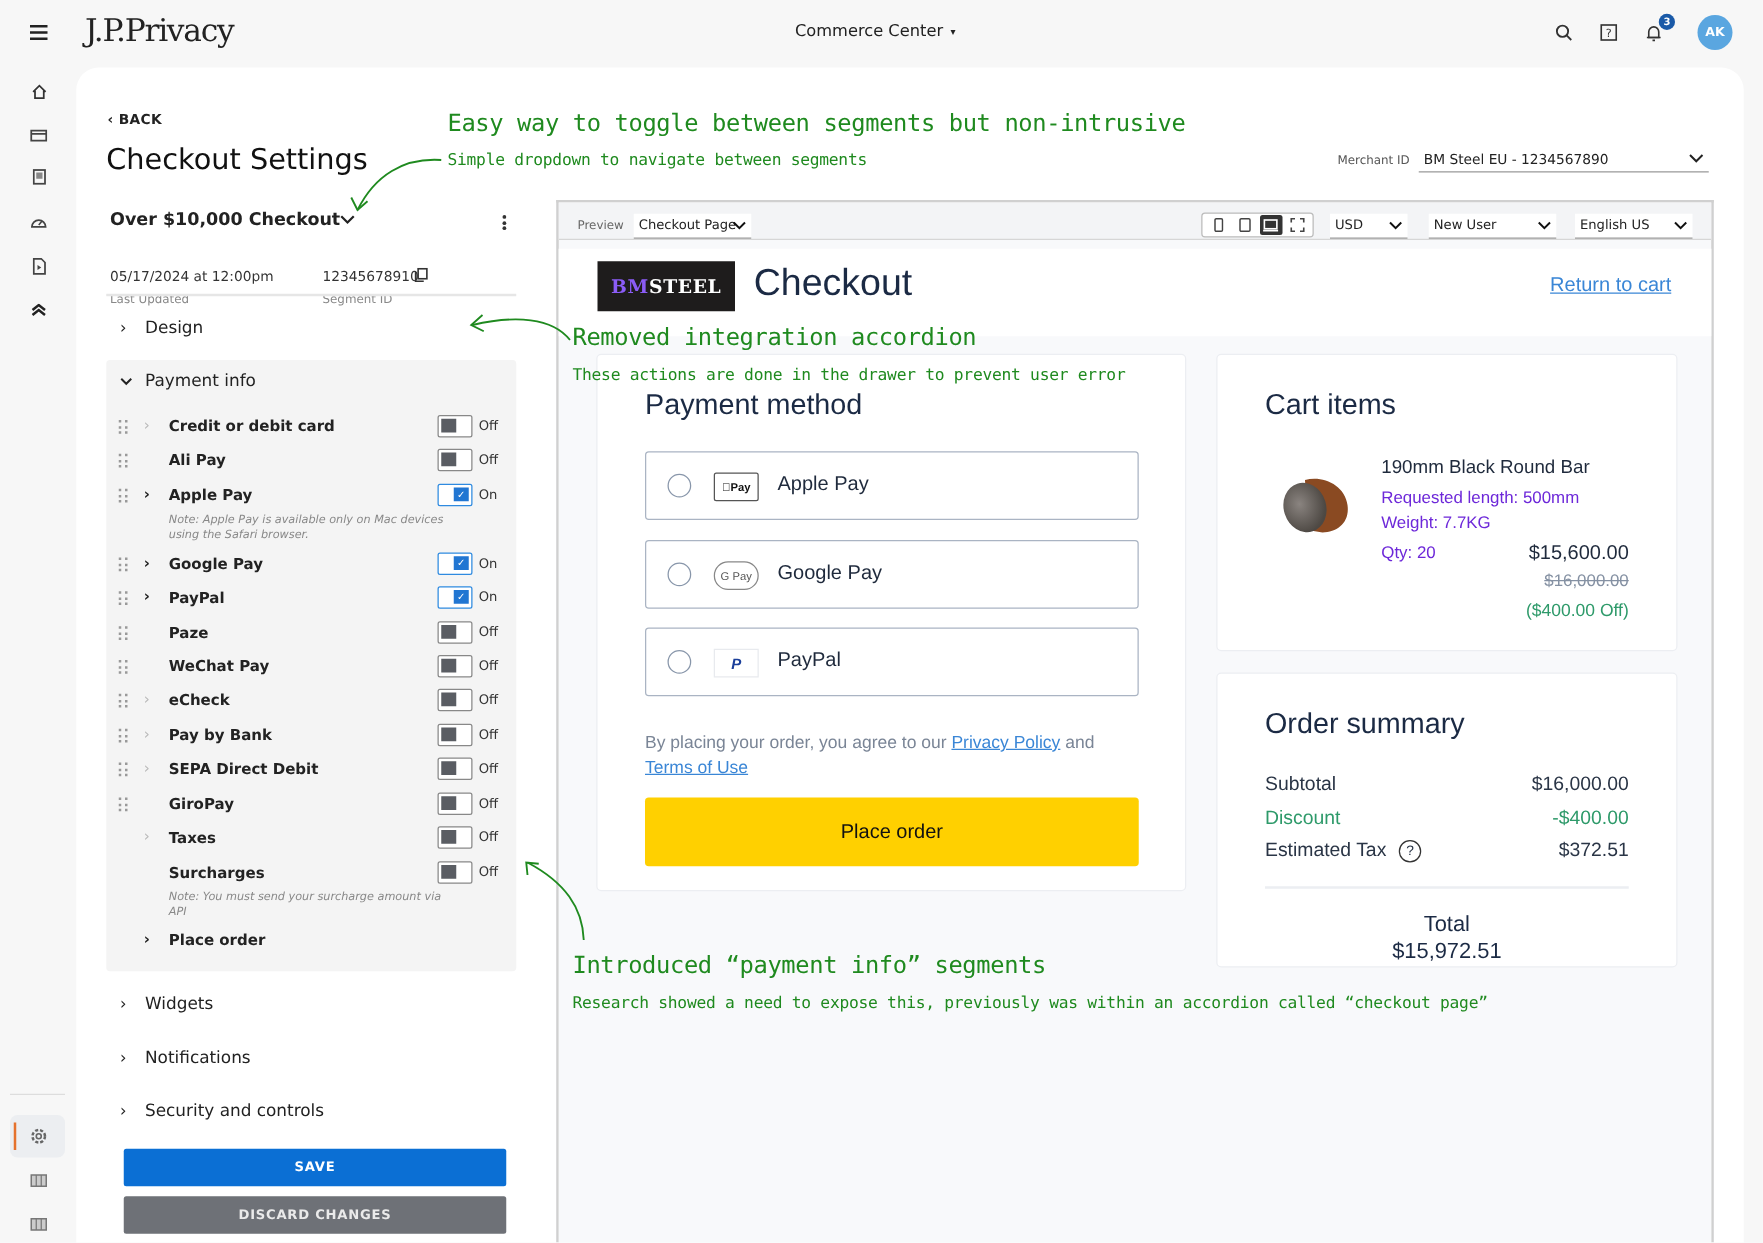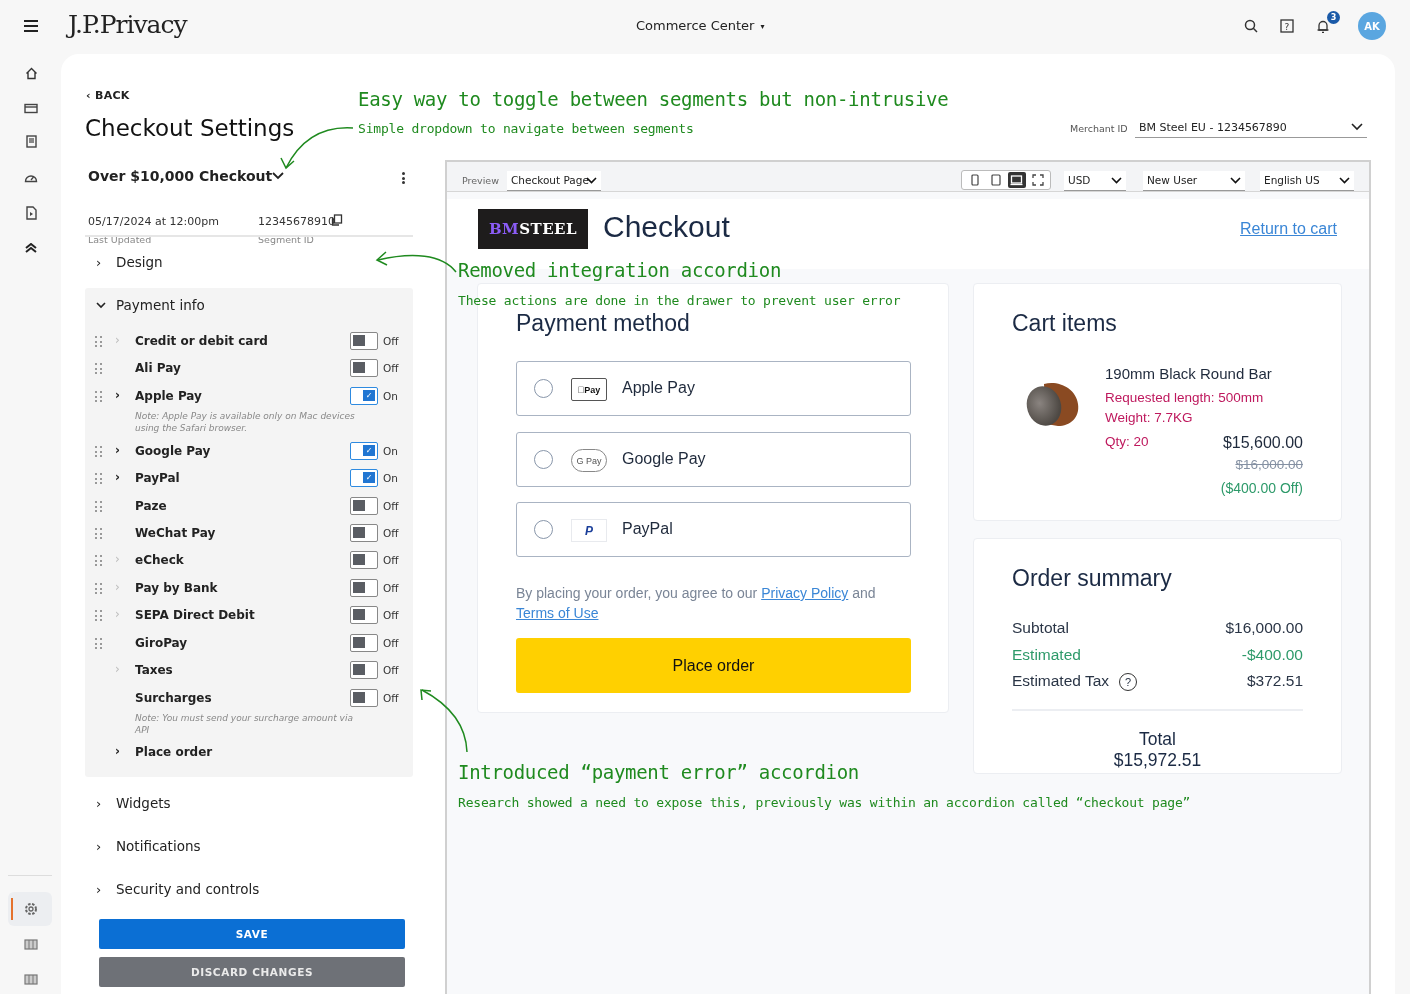--- a/index.html
+++ b/index.html
@@ -96,21 +96,21 @@
   .pm-name { position: absolute; left: 105px; top: 17px; font-family: "Liberation Sans", sans-serif; font-size: 16px; color: #1f2a3c; }
   .terms { position: absolute; left: 38px; top: 299px; width: 400px; font-family: "Liberation Sans", sans-serif; font-size: 14px; color: #7a8596; line-height: 20px; }
   .terms a { color: #3a86d6; text-decoration: underline; cursor:pointer; }
   .place-order { position: absolute; left: 38px; top: 354px; width: 395px; height: 55px; background: #ffd000; border-radius: 3px; font-family: "Liberation Sans", sans-serif; font-size: 16px; color: #111; display:flex; align-items:center; justify-content:center; cursor:pointer; }
 
   .cart-card { position: absolute; left: 526px; top: 84px; width: 369px; height: 238px; background: #fff; border: 1px solid #eceef2; border-radius: 4px; }
   .sum-card { position: absolute; left: 526px; top: 339px; width: 369px; height: 236px; background: #fff; border: 1px solid #eceef2; border-radius: 4px; }
   .card-title { position: absolute; left: 38px; top: 26px; font-family: "Liberation Sans", sans-serif; font-size: 23px; color: #1b2a44; }
   .product-img { position: absolute; left: 44px; top: 90px; width: 68px; height: 60px; }
   .prod-name { position: absolute; left: 131px; top: 81px; font-family: "Liberation Sans", sans-serif; font-size: 15px; color: #1f2a3c; }
-  .prod-meta { position: absolute; left: 131px; font-family: "Liberation Sans", sans-serif; font-size: 13.5px; color: #be185d; }
+  .prod-meta { position: absolute; left: 131px; font-family: "Liberation Sans", sans-serif; font-size: 13.5px; color: #6d28d9; }
   .prod-price { position: absolute; right: 38px; top: 150px; font-family: "Liberation Sans", sans-serif; font-size: 16px; color: #1f2a3c; }
   .prod-old { position: absolute; right: 38px; top: 173px; font-family: "Liberation Sans", sans-serif; font-size: 13.5px; color: #8591a3; text-decoration: line-through; }
   .prod-off { position: absolute; right: 38px; top: 196px; font-family: "Liberation Sans", sans-serif; font-size: 14px; color: #2e9a6a; }
 
   .sum-row { position: absolute; left: 38px; width: 291px; font-family: "Liberation Sans", sans-serif; font-size: 15.5px; color: #2a3546; display:flex; justify-content: space-between; align-items:center; }
   .sum-row.green { color: #2e9a6a; }
   .sum-row.total { font-size: 17.5px; color: #1b2a44; flex-direction: column; }
   .help-icon { display:inline-flex; width: 18px; height: 18px; border: 1.5px solid #333; border-radius: 50%; font-size: 11px; align-items:center; justify-content:center; margin-left: 10px; vertical-align: middle; cursor:pointer; }
   .sum-divider { position: absolute; left: 38px; top: 170px; width: 291px; height: 2px; background: #eceef2; }
 
@@ -587,21 +587,21 @@
       <div class="prod-off">($400.00 Off)</div>
     </div>
 
     <div class="sum-card">
       <div class="card-title">Order summary</div>
       <div class="sum-row" style="top:80px">
         <span>Subtotal</span>
         <span>$16,000.00</span>
       </div>
       <div class="sum-row green" style="top:107px">
-        <span>Estimated</span>
+        <span>Discount</span>
         <span>-$400.00</span>
       </div>
       <div class="sum-row" style="top:133px">
         <span><span>Estimated Tax</span><span class="help-icon">?</span></span>
         <span>$372.51</span>
       </div>
       <div class="sum-divider"></div>
       <div class="sum-row total" style="top:190px">
         <span>Total</span>
         <span>$15,972.51</span>
@@ -617,18 +617,18 @@
   <path d="M3 38 L8 48 L16 41" fill="none" stroke="#1f8a1f" stroke-width="1.5"></path>
 </svg>
 
 <div class="anno big" style="left:458px; top:259px">Removed integration accordion</div>
 <div class="anno small" style="left:458px; top:293px">These actions are done in the drawer to prevent user error</div>
 <svg class="arrow" style="left:372px; top:248px" width="90" height="30">
   <path d="M84 24 C70 6 40 4 6 12" fill="none" stroke="#1f8a1f" stroke-width="1.5"></path>
   <path d="M14 4 L5 12 L15 17" fill="none" stroke="#1f8a1f" stroke-width="1.5"></path>
 </svg>
 
-<div class="anno big" style="left:458px; top:761px">Introduced “payment error” accordion</div>
+<div class="anno big" style="left:458px; top:761px">Introduced “payment info” segments</div>
 <div class="anno small" style="left:458px; top:795px">Research showed a need to expose this, previously was within an accordion called “checkout page”</div>
 <svg class="arrow" style="left:416px; top:686px" width="60" height="70">
   <path d="M51 66 C50 40 36 20 6 4" fill="none" stroke="#1f8a1f" stroke-width="1.5"></path>
   <path d="M6 14 L5 4 L15 5" fill="none" stroke="#1f8a1f" stroke-width="1.5"></path>
 </svg>
 
 </body></html>

